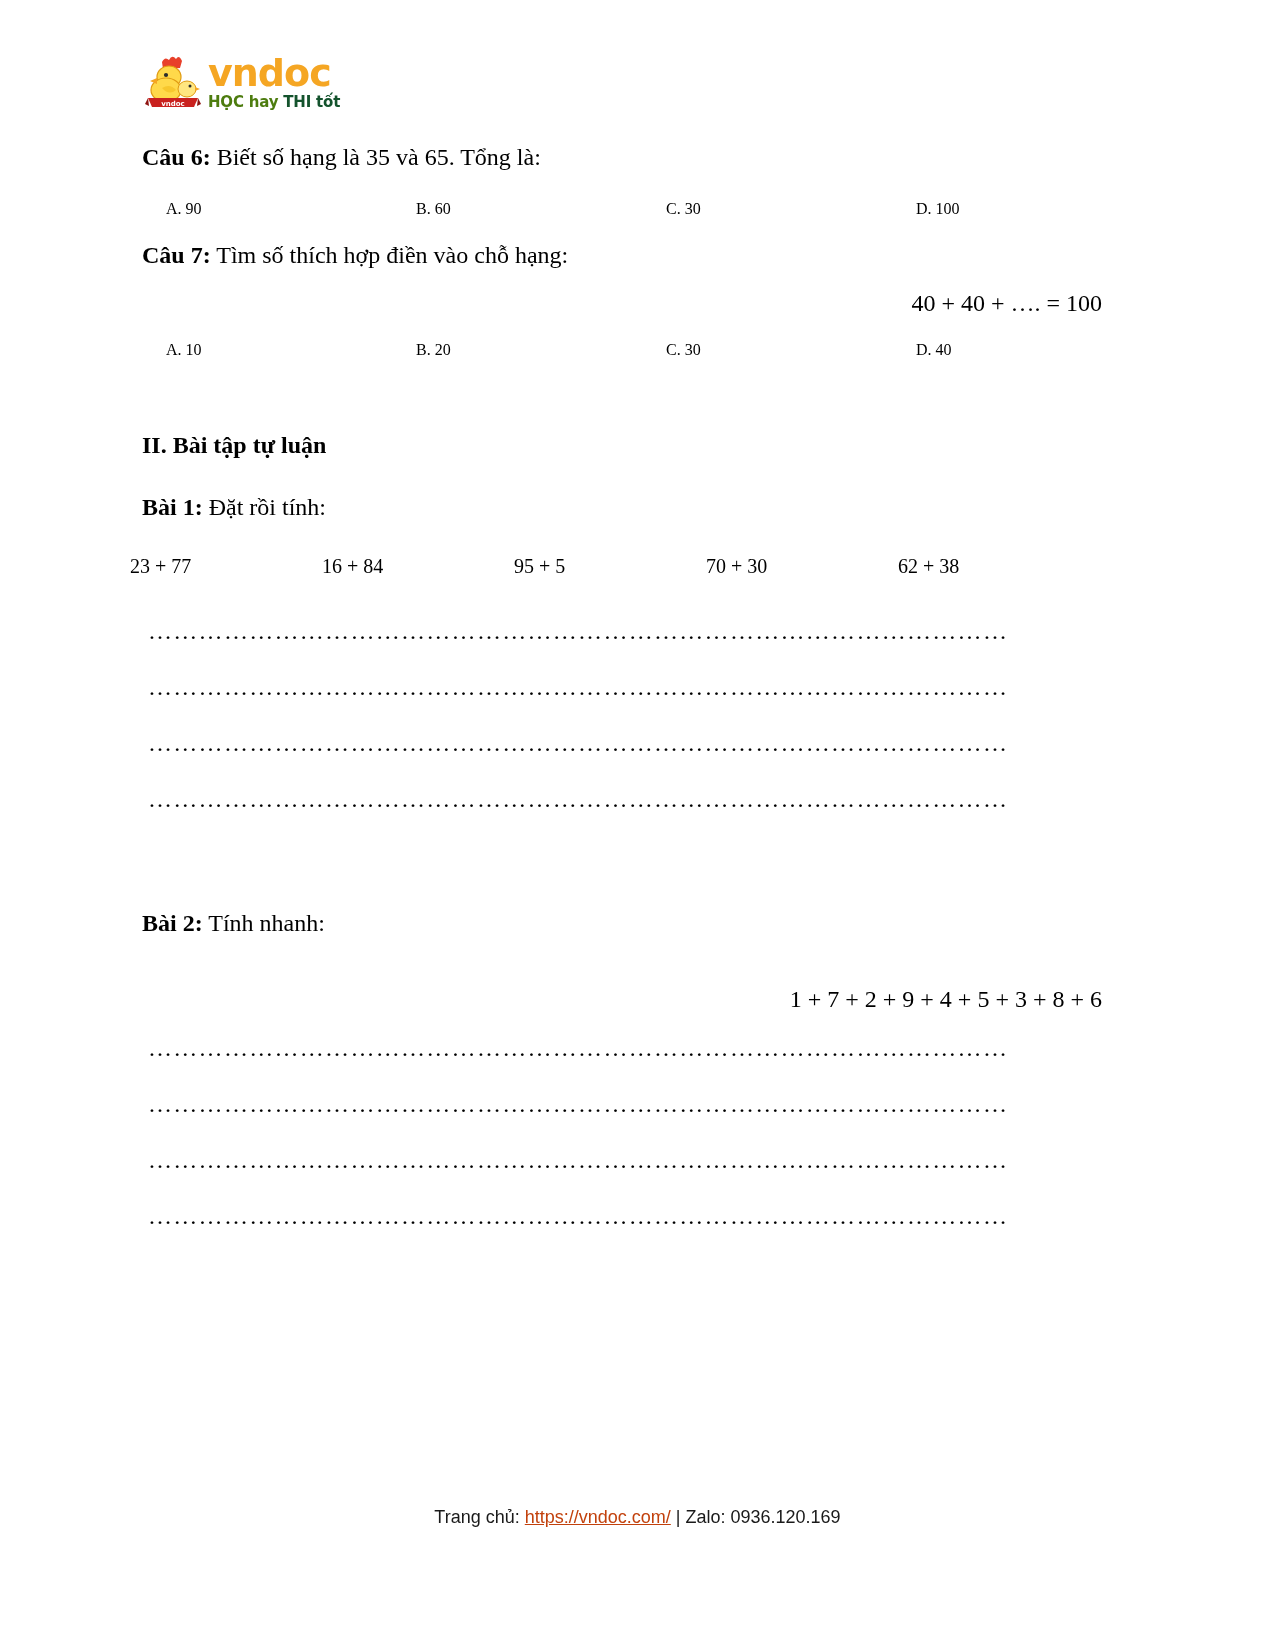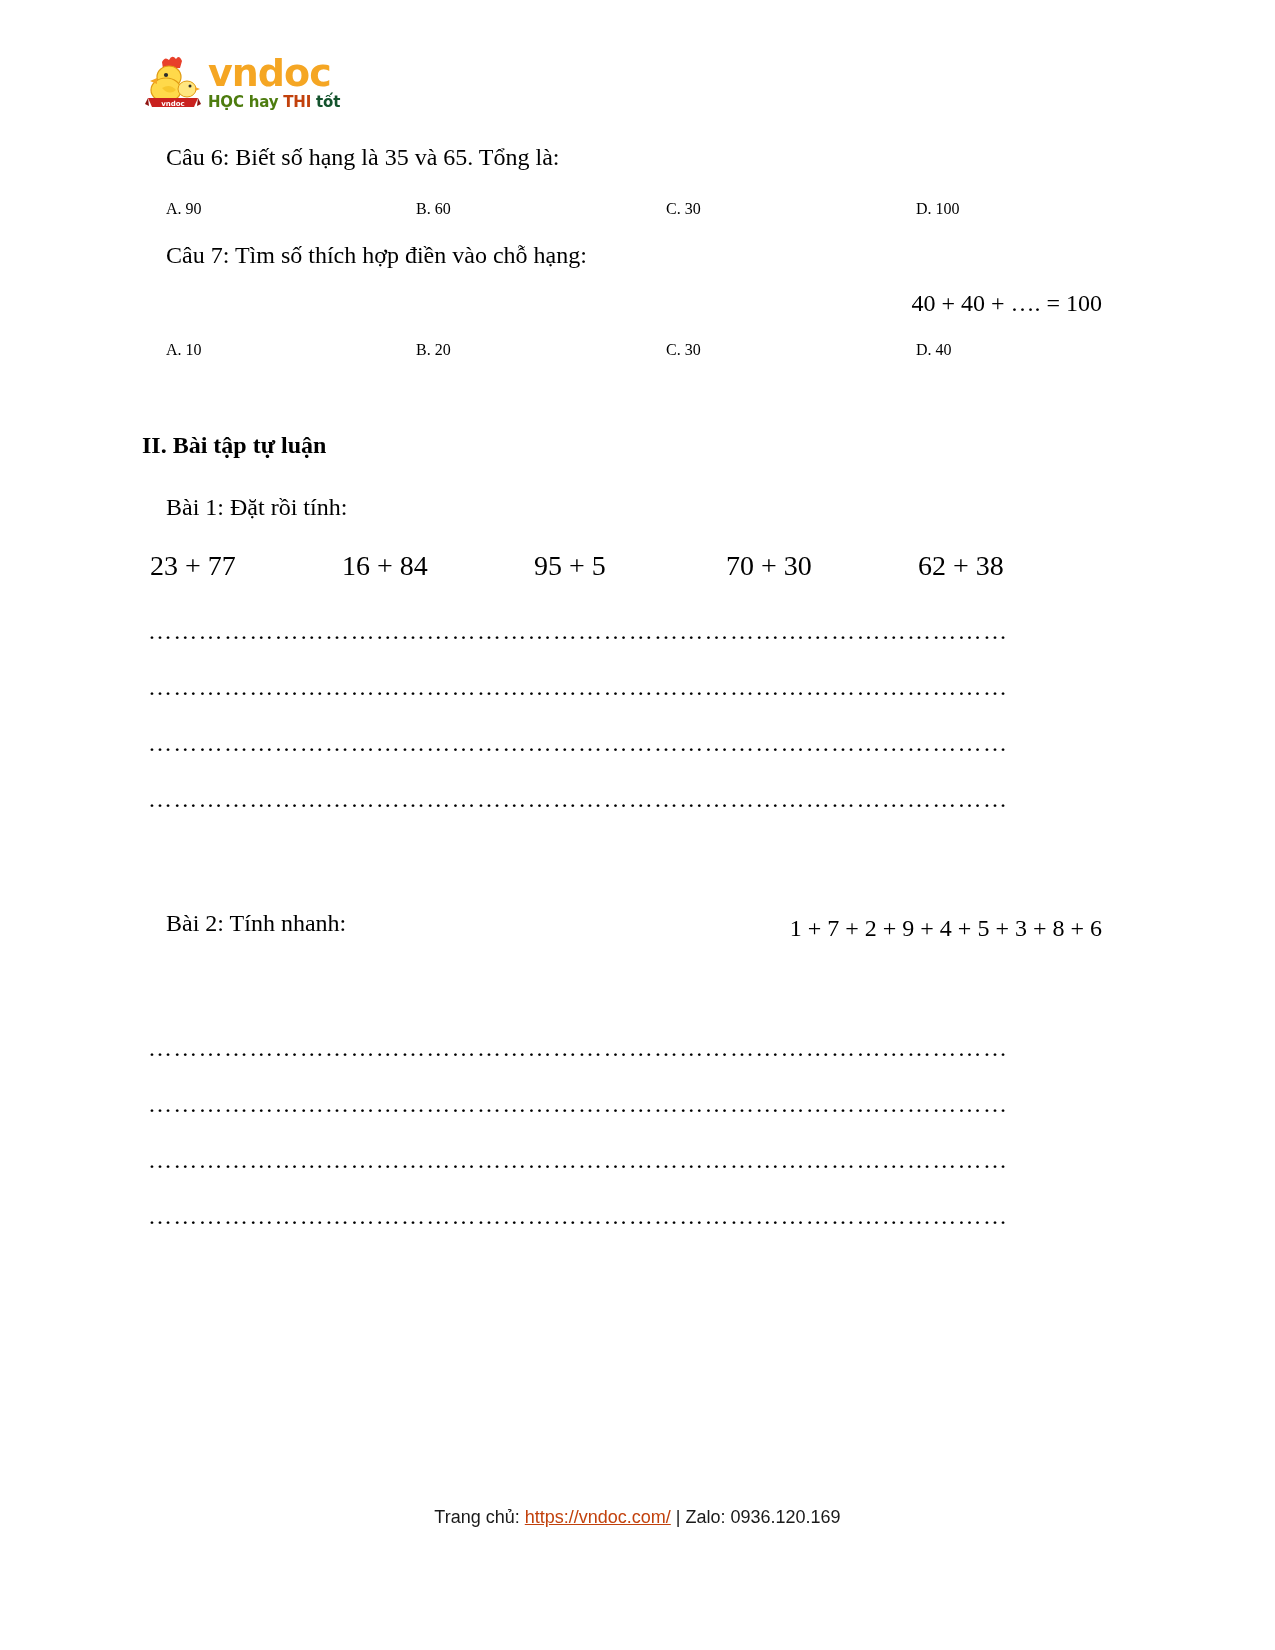--- a/index.html
+++ b/index.html
@@ -60,31 +60,31 @@
   .logo-tag {
     font-family: "DejaVu Sans", sans-serif;
     font-weight: 700;
     font-size: 15px;
     line-height: 17px;
     margin-top: 2px;
     letter-spacing: -0.2px;
     white-space: nowrap;
   }
   .logo-tag .g { color: #4d7c0f; }
-  .logo-tag .r { color: #c2410c; }
+  .logo-tag .r { color: #14532d; }
   .logo-tag .y { color: #14532d; }
 
   
   .line {
     position: absolute;
     font-size: 24px;
     line-height: 30px;
     white-space: nowrap;
   }
-  .q-label { font-weight: normal; margin-left: 24px; }
+  .q-label { font-weight: bold; }
 
   .opts {
     position: absolute;
     left: 142px;
     width: 1000px;
     font-size: 16px;
     line-height: 30px;
     display: flex;
     margin-left: 24px;
   }
@@ -106,23 +106,23 @@
   .section-head {
     position: absolute;
     left: 142px;
     font-size: 24px;
     line-height: 30px;
     font-weight: bold;
   }
 
   .exprs {
     position: absolute;
-    left: 150px;
+    left: 130px;
     width: 960px;
-    font-size: 28px;
+    font-size: 20px;
     line-height: 30px;
     display: flex;
     justify-content: center;
   }
   .exprs .e { width: 200px; display: block; }
 
   .dotline {
     position: absolute;
     left: 148px;
     width: 945px;
@@ -231,21 +231,21 @@
   <div class="dotline" style="top:616px;">…………………………………………………………………………………………</div>
   <div class="dotline" style="top:672px;">…………………………………………………………………………………………</div>
   <div class="dotline" style="top:728px;">…………………………………………………………………………………………</div>
   <div class="dotline" style="top:784px;">…………………………………………………………………………………………</div>
 
   <div class="line" style="left:142px; top:908px;">
     <span class="q-label">Bài 2:</span>
     <span>Tính nhanh:</span>
   </div>
 
-  <div class="centered" style="top:913px;">1 + 7 + 2 + 9 + 4 + 5 + 3 + 8 + 6</div>
+  <div class="centered" style="top:984px;">1 + 7 + 2 + 9 + 4 + 5 + 3 + 8 + 6</div>
 
   <div class="dotline" style="top:1033px;">…………………………………………………………………………………………</div>
   <div class="dotline" style="top:1089px;">…………………………………………………………………………………………</div>
   <div class="dotline" style="top:1145px;">…………………………………………………………………………………………</div>
   <div class="dotline" style="top:1201px;">…………………………………………………………………………………………</div>
 
 
   <div class="footer">
     <span>Trang chủ: </span><a href="#">https://vndoc.com/</a><span> | Zalo: 0936.120.169</span>
   </div>

